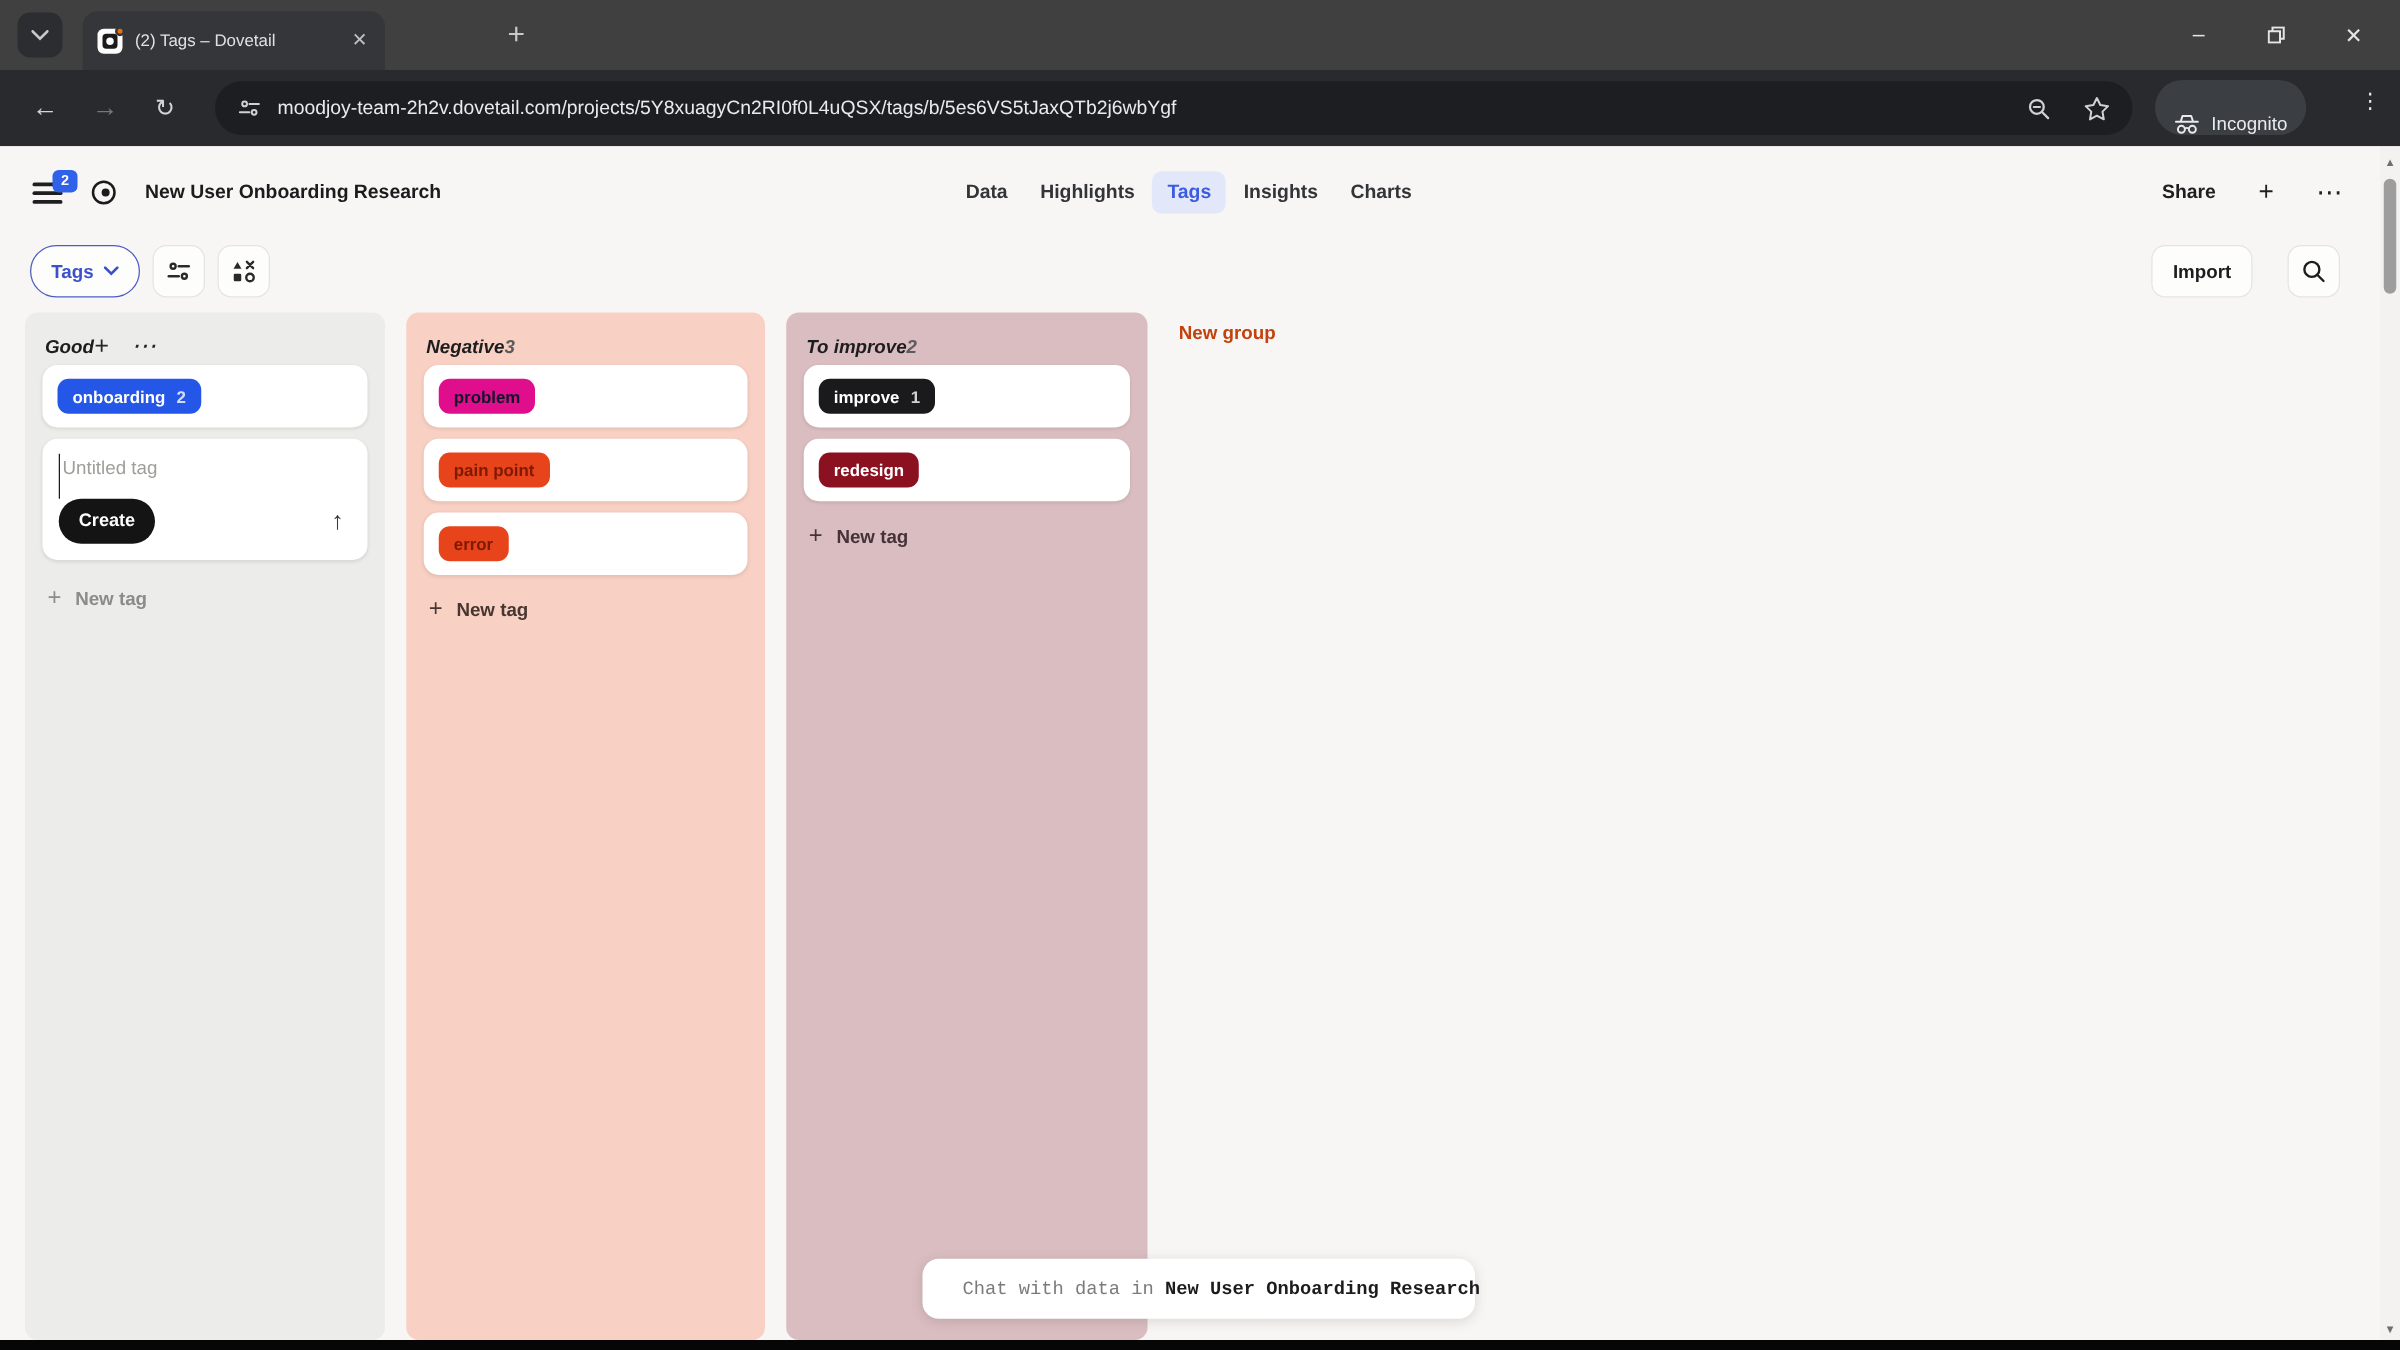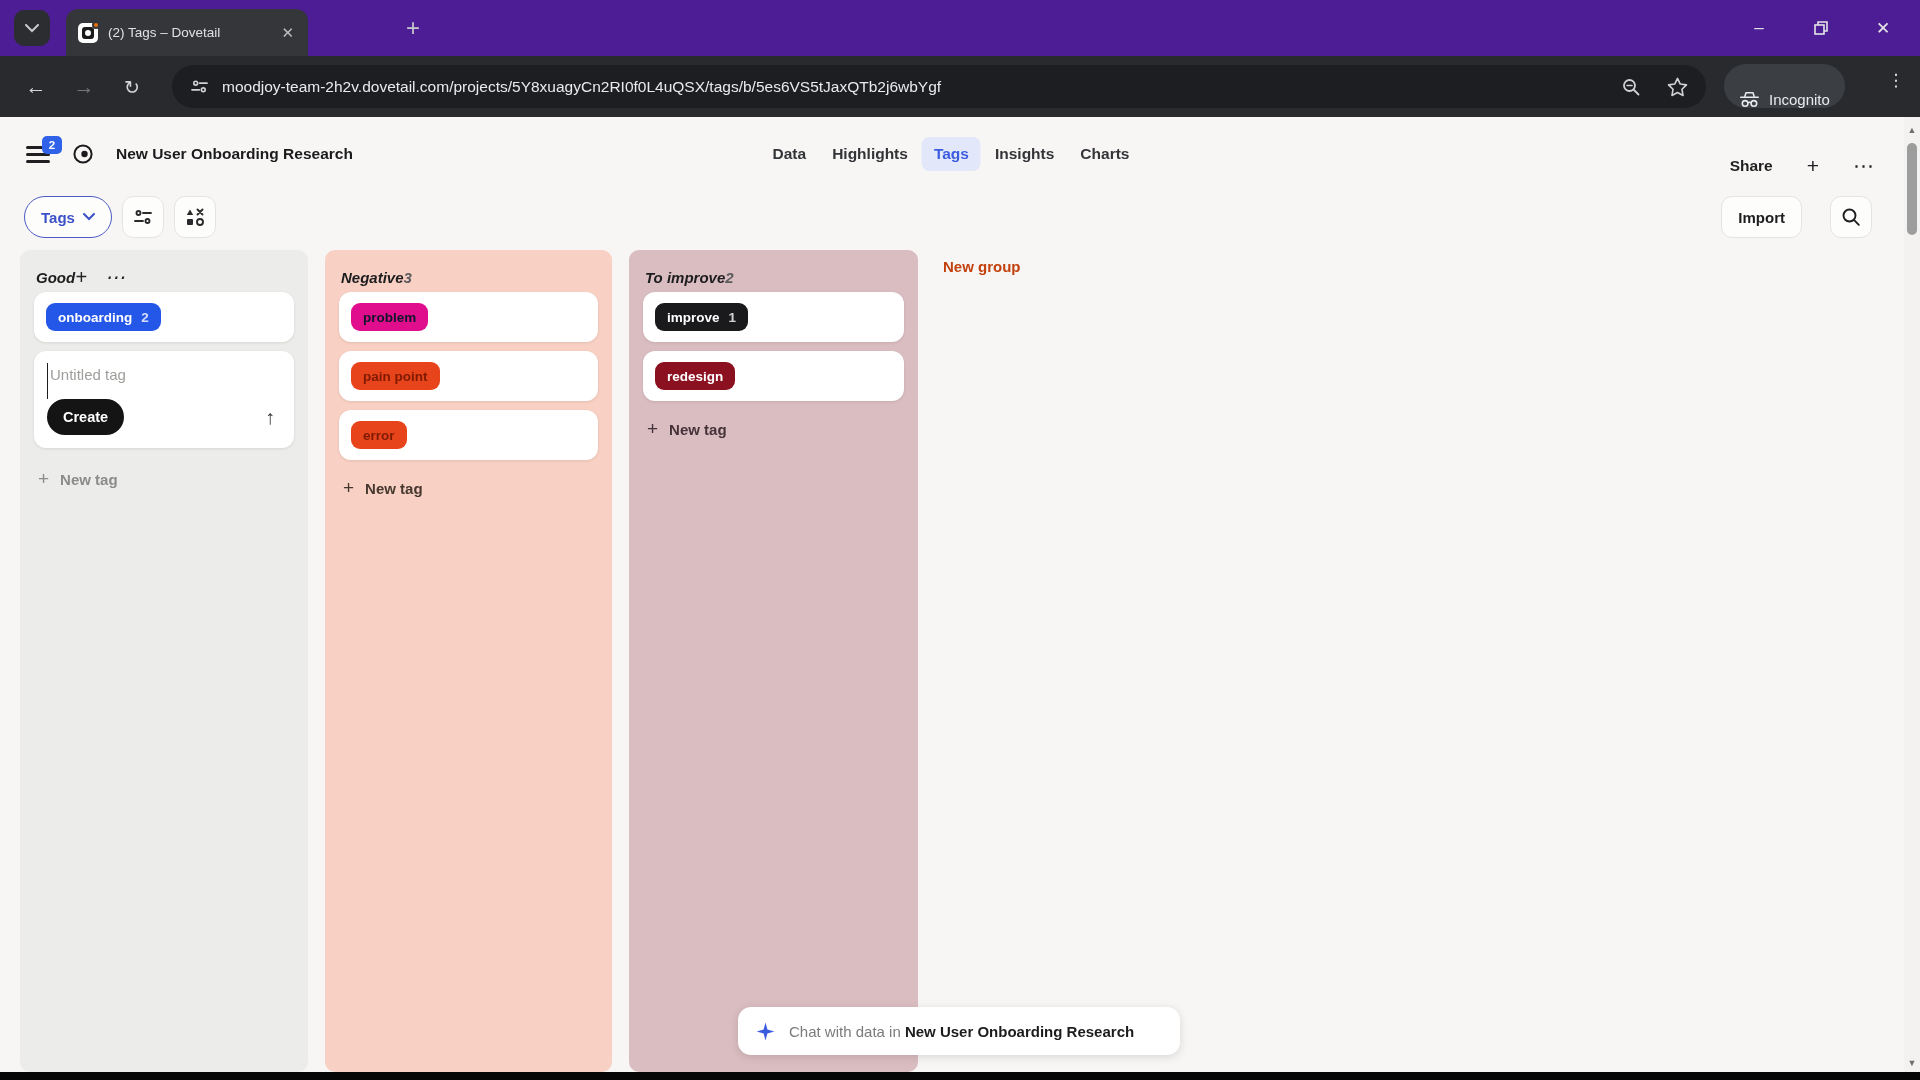--- a/index.html
+++ b/index.html
@@ -1,21 +1,21 @@
 <!DOCTYPE html>
 <html><head>
 <meta charset="utf-8">
 <style>
   * { margin:0; padding:0; box-sizing:border-box; }
   html,body { width:1920px; height:1080px; overflow:hidden; }
   body { font-family:"Liberation Sans", sans-serif; background:#f7f6f5; position:relative; }
   svg { display:block; }
 
   
-  .titlebar { position:absolute; top:0; left:0; right:0; height:56px; background:#4c1d95; }
+  .titlebar { position:absolute; top:0; left:0; right:0; height:56px; background:#404040; }
   .tabsearch-btn { position:absolute; left:14px; top:10px; width:36px; height:36px; border-radius:10px; background:#2c2d31; display:flex; align-items:center; justify-content:center; }
   .tab { position:absolute; left:66px; top:9px; width:242px; height:47px; background:#35363a; border-radius:12px 12px 0 0; display:flex; align-items:center; padding:0 12px; }
   .favicon { width:20px; height:20px; background:#fdfdfd; border-radius:5px; position:relative; flex:none; }
   .favicon-glyph { position:absolute; left:4px; top:4px; width:12px; height:12px; border-radius:3px; background:#1b1b1b; }
   .favicon-glyph::after { content:""; position:absolute; left:3px; top:3px; width:6px; height:6px; border-radius:50%; background:#fdfdfd; }
   .favicon-dot { position:absolute; top:-2px; right:-2px; width:8px; height:8px; border-radius:50%; background:#e8710a; border:2px solid #35363a; }
   .tab-title { color:#dfe1e5; font-size:13.5px; margin-left:10px; flex:1; white-space:nowrap; overflow:hidden; }
   .tab-close { color:#bdc1c6; font-size:15px; line-height:1; padding:2px; }
   .newtab-btn { position:absolute; left:398px; top:13px; width:30px; height:30px; color:#c7c9cc; font-size:24px; display:flex; align-items:center; justify-content:center; font-weight:400; }
   .wincontrols { position:absolute; right:6px; top:0; height:56px; display:flex; }
@@ -36,21 +36,21 @@
   .appbar { position:absolute; top:117px; left:0; width:1904px; height:74px; background:#f7f6f5; }
   .appbar-left { position:absolute; left:26px; top:0; height:74px; display:flex; align-items:center; gap:22px; }
   .hamburger { position:relative; width:24px; height:17px; }
   .hamburger i { position:absolute; left:0; width:24px; height:3px; border-radius:2px; background:#1f1f21; }
   .hamburger i:nth-child(1){top:0;} .hamburger i:nth-child(2){top:7px;} .hamburger i:nth-child(3){top:14px;}
   .menu-badge { position:absolute; top:-10px; right:-12px; min-width:20px; height:18px; border-radius:5px; background:#2f62e9; color:#fff; font-size:11.5px; font-weight:700; display:flex; align-items:center; justify-content:center; padding:0 4px; }
   .project-title { font-size:15.5px; font-weight:700; color:#1b1b1d; }
   .appnav { position:absolute; left:951px; top:0; height:74px; transform:translateX(-50%); display:flex; align-items:center; gap:2px; }
   .navitem { font-size:15.5px; font-weight:600; color:#333438; padding:8px 12px; border-radius:8px; white-space:nowrap; }
   .navitem.active { color:#3c5ce0; background:#e2e8fa; }
-  .appbar-right { position:absolute; right:30px; top:12px; height:74px; display:flex; align-items:center; gap:34px; }
+  .appbar-right { position:absolute; right:30px; top:0; height:74px; display:flex; align-items:center; gap:34px; }
   .share-label { font-size:15.5px; font-weight:600; color:#1f1f21; }
   .plus-icon, .more-icon { font-size:21px; color:#1f1f21; font-weight:400; }
 
   
   .toolbar { position:absolute; top:196px; left:0; width:1904px; height:44px; }
   .toolbar-left { position:absolute; left:24px; top:0; display:flex; gap:10px; }
   .view-pill { height:42px; border:1.5px solid #4d5cc5; border-radius:21px; background:#fdfdfc; display:flex; align-items:center; gap:8px; padding:0 16px; color:#3c50c8; font-size:15px; font-weight:700; }
   .iconbtn { width:42px; height:42px; border-radius:11px; background:#fdfdfc; border:1px solid #e6e4e1; display:flex; align-items:center; justify-content:center; color:#2a2a2c; }
   .toolbar-right { position:absolute; right:32px; top:0; display:flex; gap:28px; }
   .import-btn { height:42px; border-radius:11px; background:#fdfdfc; border:1px solid #e6e4e1; padding:0 16px; display:flex; align-items:center; font-size:15px; font-weight:600; color:#1d1d1f; }
@@ -76,21 +76,21 @@
   .create-btn { background:#141414; color:#ffffff; border:none; height:36px; padding:0 16px; border-radius:18px; font-family:"Liberation Sans",sans-serif; font-size:14.5px; font-weight:700; }
   .submit-arrow { color:#39393b; font-size:20px; font-weight:700; padding-right:6px; }
   .newtag { display:flex; align-items:center; gap:11px; font-size:15px; font-weight:600; padding:8px 4px; }
   .newtag .plus { font-size:19px; font-weight:400; }
   .col-good .newtag { color:#8b8b89; }
   .col-negative .newtag { color:#46372f; }
   .col-improve .newtag { color:#453339; }
   .newgroup-label { position:absolute; left:943px; top:258px; font-size:15px; font-weight:600; color:#c2410c; }
 
   
-  .chatbar { position:absolute; left:738px; top:1007px; width:442px; height:48px; background:#ffffff; border-radius:13px; box-shadow:0 2px 10px rgba(0,0,0,.13); display:flex; align-items:center; padding:0 18px; gap:14px; }
+  .chatbar { position:absolute; left:738px; top:1007px; width:442px; height:48px; background:#ffffff; border-radius:13px; box-shadow:0 2px 10px rgba(0,0,0,.13); display:flex; align-items:center; padding:0 18px; gap:14px;font-family:Liberation Mono, monospace; }
   .chat-text { font-size:15px; color:#7b7b7d; white-space:nowrap; }
   .chat-text b { color:#1c1c1e; font-weight:700; }
 
   
   .scrollbar { position:absolute; top:117px; right:0; bottom:0; width:16px; background:#f3f2f0; }
   .scroll-up { position:absolute; top:8px; left:0; width:16px; text-align:center; font-size:9px; color:#6f6f71; }
   .scroll-thumb { position:absolute; top:26px; left:3px; width:10px; height:92px; border-radius:5px; background:#9d9d9d; }
   .scroll-down { position:absolute; bottom:12px; left:0; width:16px; text-align:center; font-size:9px; color:#6f6f71; }
   .bottombar { position:absolute; left:0; right:0; bottom:0; height:8px; background:#060606; z-index:5; }
 </style>

